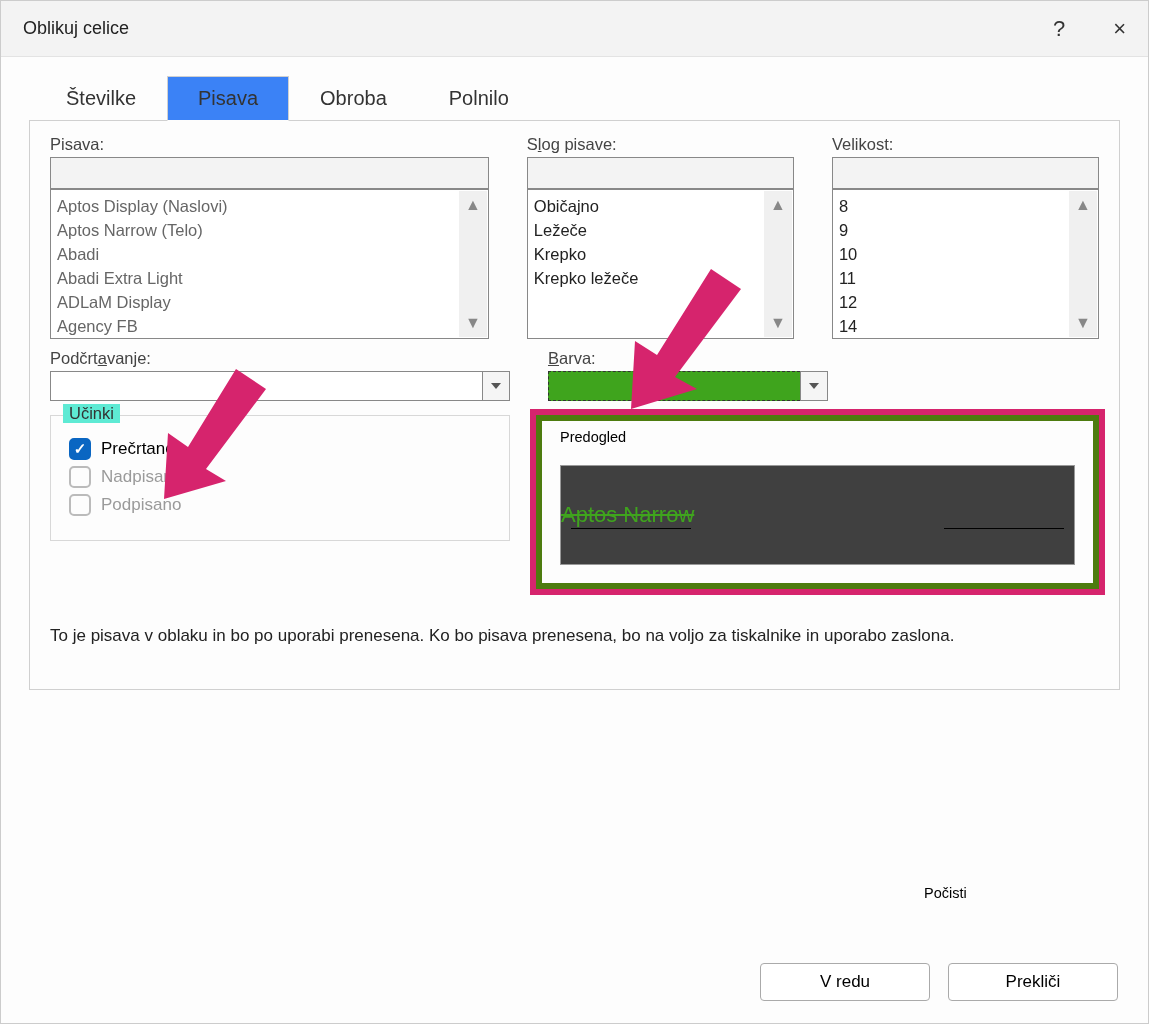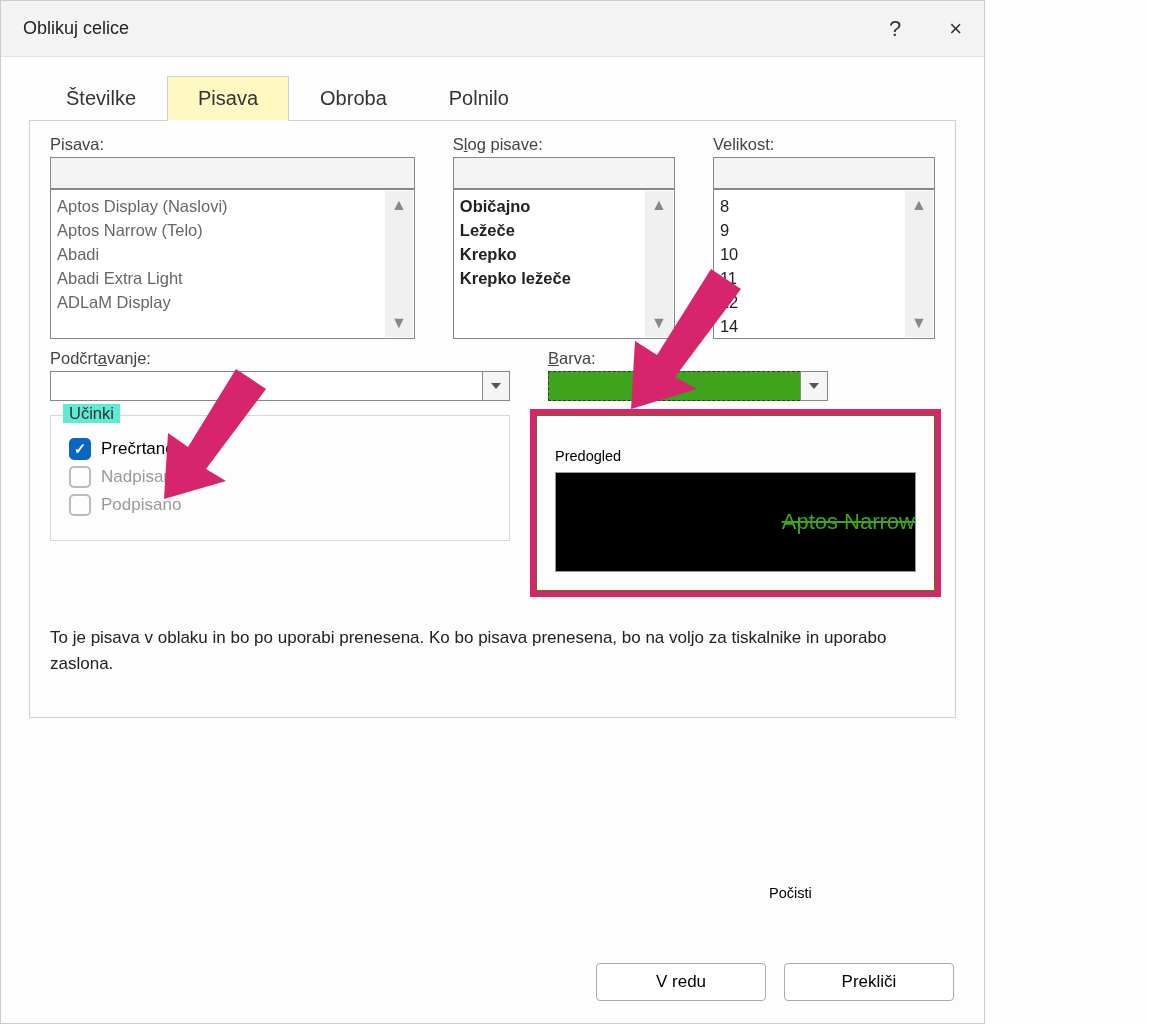--- a/index.html
+++ b/index.html
@@ -5,21 +5,21 @@
     * { box-sizing: border-box; margin: 0; padding: 0; }
     body {
       font-family: "Segoe UI", Tahoma, sans-serif;
       font-size: 14.5px;
       background: #fdfdfd;
       width: 1149px;
       height: 1024px;
       overflow: hidden;
     }
     .window {
-      width: 985px;
+      width: 1149px;
       height: 1024px;
       background: #fdfdfd;
       border: 1px solid #ccc;
       position: relative;
     }
     .titlebar {
       height: 56px;
       background: #f3f3f3;
       display: flex;
       align-items: center;
@@ -41,21 +41,21 @@
       font-size: 20px;
       color: #333;
       cursor: pointer;
       border: 1px solid transparent;
       border-bottom: none;
       position: relative;
       bottom: -1px;
       background: transparent;
     }
     .tab.active {
-      background: #fef9c3;
+      background: #3b82f6;
       border: 1px solid #d0d0d0;
       border-bottom: 1px solid #fdfdfd;
     }
     .tab:first-child { margin-left: 6px; }
     .content { padding-top: 12px; border: 1px solid #d0d0d0; border-top: none; padding: 14px 20px 40px 20px; }
     .row { display: flex; gap: 38px; }
     .col { display: flex; flex-direction: column; }
     .lbl { font-size: 16.5px; color: #444; margin-bottom: 3px; }
     .lbl .u { text-decoration: underline; }
     .textinput {
@@ -129,33 +129,33 @@
     .chk { display: flex; align-items: center; gap: 10px; margin: 6px 0; font-size: 17px; }
     .chk .box {
       width: 22px; height: 22px; border-radius: 5px;
       border: 2px solid #888; display: flex; align-items: center; justify-content: center;
     }
     .chk.checked .box { background: #0a66c2; border-color: #0a66c2; }
     .chk.checked .box::after { content: "✓"; color: #fff; font-size: 15px; font-weight: bold; }
     .chk.disabled { color: #9a9a9a; }
     .chk.disabled .box { border-color: #bbb; }
     .preview-group {
-      border: 1px solid #4d7c0f;
-      padding: 32px 18px 18px 18px;
+      border: 6px solid #4d7c0f;
+      padding: 8px 18px 18px 18px;
       position: relative;
       margin-top: 14px;
       outline: 6px solid #d6246d;
     }
     .preview-box {
       border: 1px solid #999;
       height: 100px;
-      margin-top: 8px;
-      display: flex; align-items: center; justify-content: flex-end;
-      position: relative;
-      background: #000000;
+      margin-top: 20px;
+      display: flex; align-items: center; justify-content: flex-start;
+      position: relative;
+      background: #404040;
     }
     .preview-box .baseline {
       position: absolute; left: 2px; right: 2px; height: 1px; background: #000;
     }
     .preview-box .baseline.short-left { left: 10px; width: 120px; top: 62px; }
     .preview-box .baseline.short-right { right: 10px; width: 120px; top: 62px; left: auto; }
     .preview-text {
       color: #3fa41d;
       font-size: 22px;
       text-decoration: line-through;
@@ -176,21 +176,21 @@
     .footer .btn-f {
       min-width: 170px;
       height: 38px;
       border: 1px solid #aaa;
       border-radius: 4px;
       background: #fff;
       font-size: 17px;
       display: flex; align-items: center; justify-content: center;
       cursor: pointer;
     }
-    .clear-btn-wrap { position: absolute; right: 45px; top: 884px; }
+    .clear-btn-wrap { position: absolute; right: 54px; top: 884px; }
     .arrow {
       position: absolute;
       pointer-events: none;
     }
   </style>
 </head>
 <body>
 
 <div class="window">
   <div class="titlebar">
@@ -215,33 +215,34 @@
         <div class="col" style="width:460px;">
           <span class="lbl"><span>Pisava:</span></span>
           <div class="textinput"></div>
           <div class="listwrap">
             <div class="listbox">
               <div>Aptos Display (Naslovi)</div>
               <div>Aptos Narrow (Telo)</div>
               <div>Abadi</div>
               <div>Abadi Extra Light</div>
               <div>ADLaM Display</div>
+              <div>Agency FB</div>
               <div class="scrollbar">
                 <span class="arr">▲</span>
                 <span class="arr">▼</span>
               </div>
             </div>
           </div>
         </div>
 
         <div class="col" style="width:280px;">
           <span class="lbl"><span>S</span><span class="u">l</span><span>og pisave:</span></span>
           <div class="textinput"></div>
           <div class="listwrap">
-            <div class="listbox" style="color:#222;font-weight:bold;">
+            <div class="listbox" style="color:#222;">
               <div>Običajno</div>
               <div>Ležeče</div>
               <div>Krepko</div>
               <div>Krepko ležeče</div>
               <div class="scrollbar">
                 <span class="arr">▲</span>
                 <span class="arr">▼</span>
               </div>
             </div>
           </div>

